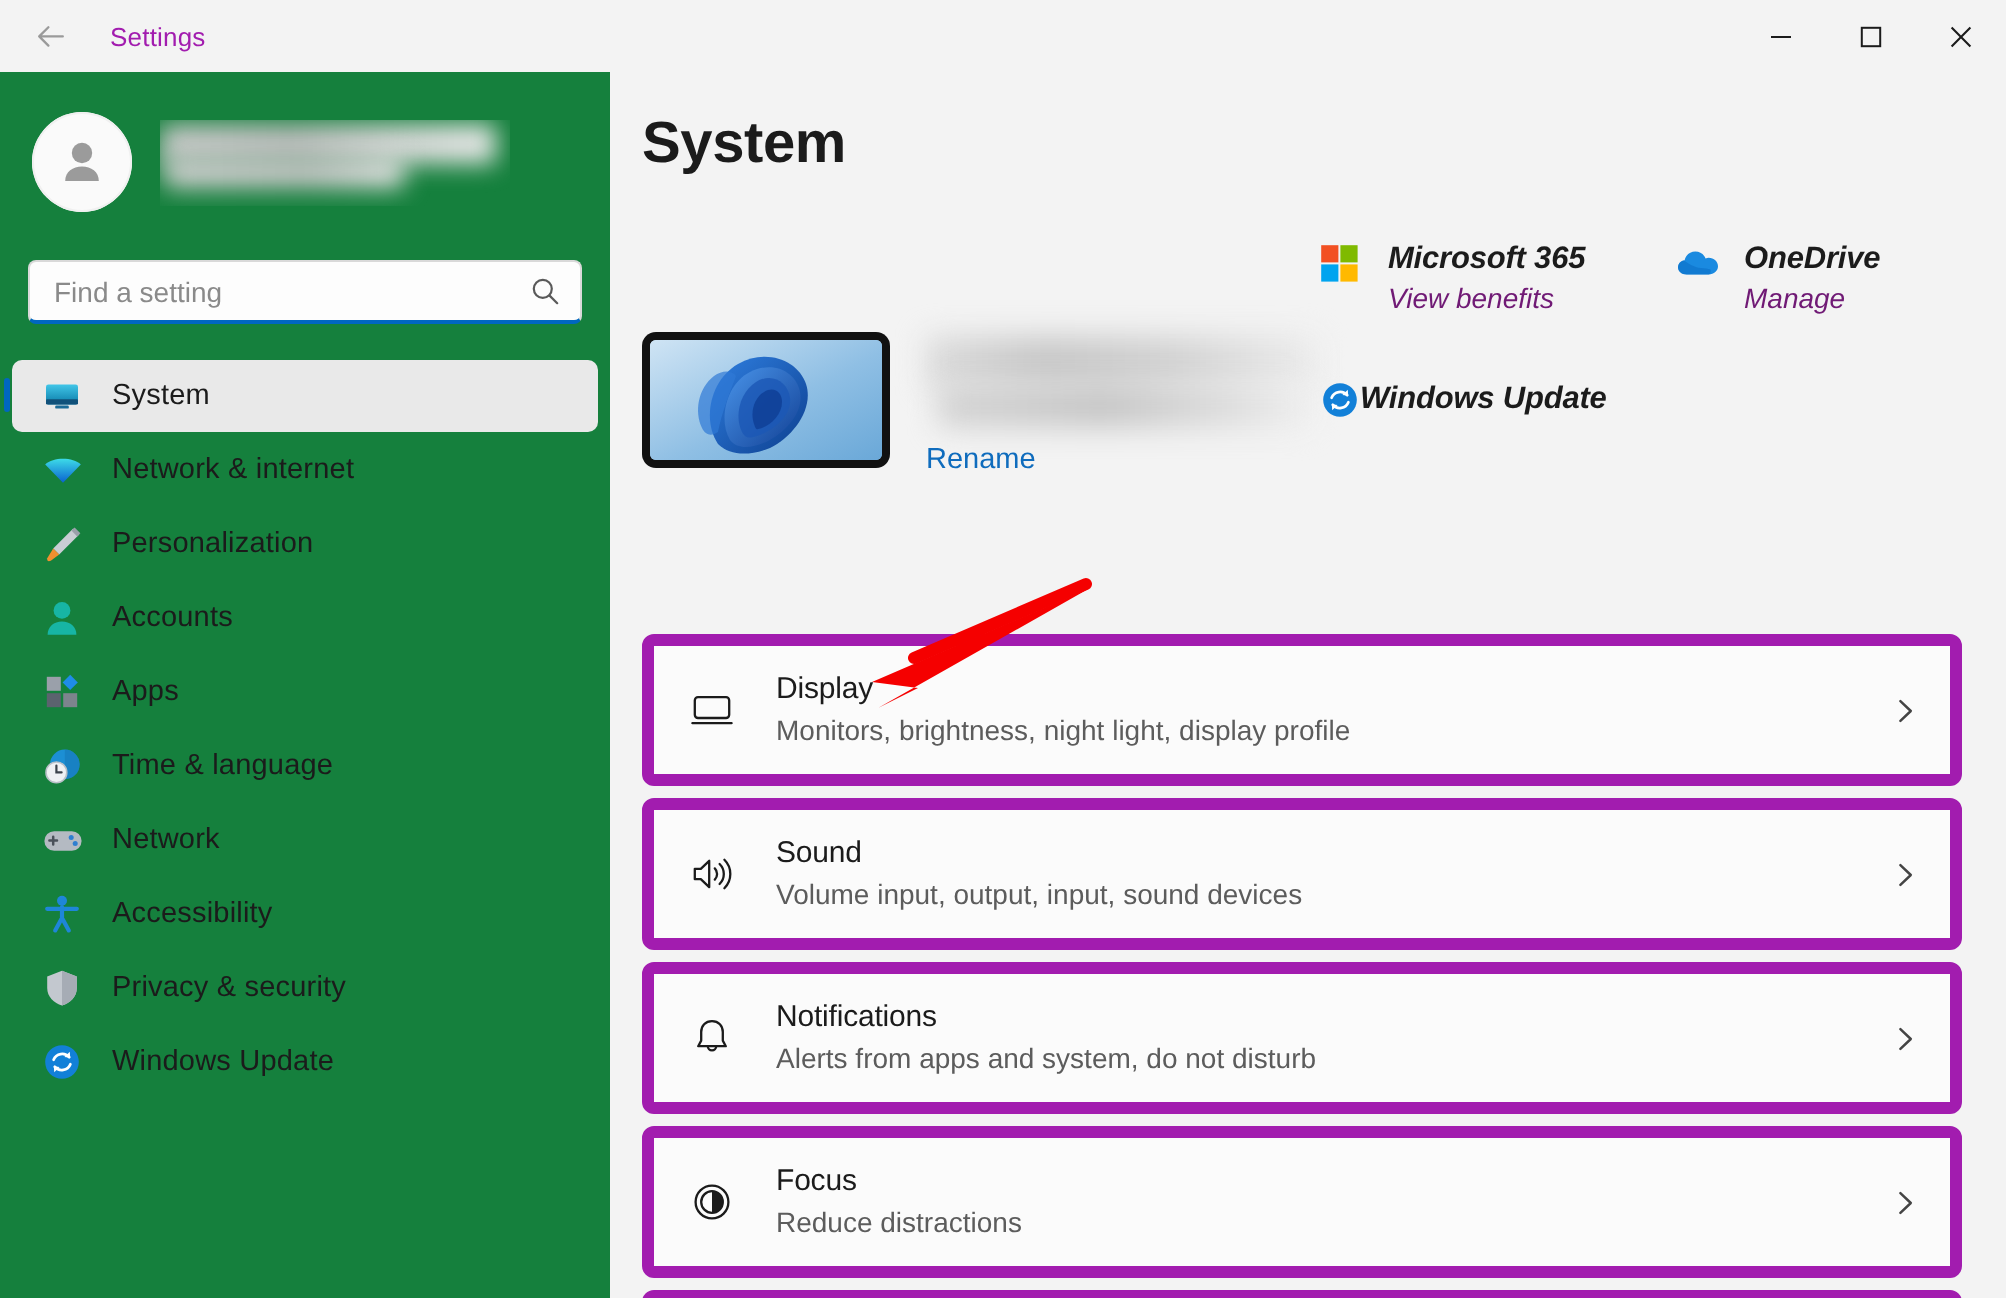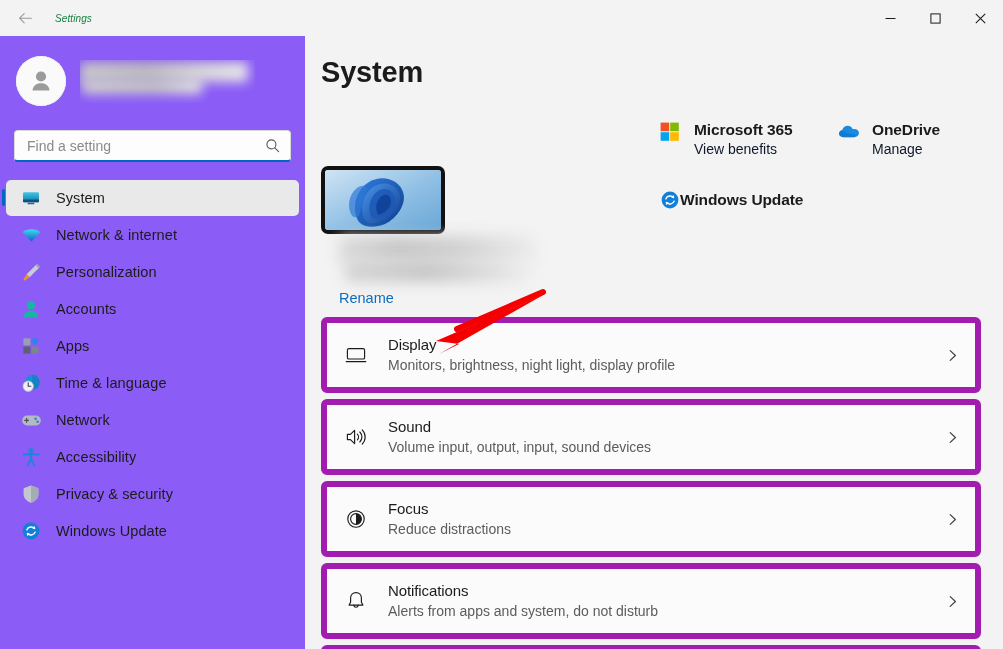--- a/index.html
+++ b/index.html
@@ -17,32 +17,32 @@
     position:absolute; top:0; left:0; width:1003px; height:36px;
     display:flex; align-items:center;
   }
   .back-btn {
     width:34px; height:30px; margin-left:8px;
     display:flex; align-items:center; justify-content:center;
     border-radius:5px; color:#9a9a9a;
   }
   .back-btn svg { display:block; }
   .app-title {
-    margin-left:13px; font-size:10px; color:#15803d; letter-spacing:.1px;font-style:italic;
+    margin-left:13px; font-size:13px; color:#a21caf; letter-spacing:.1px;
   }
   .caption-group { position:absolute; right:0; top:0; display:flex; height:36px; }
   .cap-btn {
     width:45px; height:36px; display:flex; align-items:center; justify-content:center;
     color:#1b1b1b;
   }
 
   
   .sidebar {
     position:absolute; left:0; top:36px; width:305px; height:613px;
-    background:#8b5cf6;
+    background:#15803d;
   }
   .profile { display:flex; align-items:center; height:62px; padding-left:16px; margin-top:14px; }
   .avatar {
     width:50px; height:50px; border-radius:50%; background:#fafafa;
     display:flex; align-items:center; justify-content:center; flex:0 0 auto;
     box-shadow:inset 0 0 0 1px #f0f0f0;
   }
   .avatar svg { display:block; }
   .profile-blur {
     margin-left:14px; width:175px; height:43px; position:relative; overflow:hidden;
@@ -97,21 +97,21 @@
   .main {
     position:absolute; left:305px; top:36px; width:698px; height:613px;
     overflow:hidden;
   }
   .page-title {
     position:absolute; left:16px; top:20px;
     font-size:29px; font-weight:bold; letter-spacing:-.2px; color:#1b1b1b;
   }
 
   
-  .device-row { position:absolute; left:16px; top:130px; display:flex;flex-direction:column; }
+  .device-row { position:absolute; left:16px; top:130px; display:flex; }
   .device-thumb {
     width:124px; height:68px; border-radius:7px; background:#111;
     padding:4px; flex:0 0 auto;
   }
   .device-thumb .screen {
     width:100%; height:100%; border-radius:3px; overflow:hidden; position:relative;
     background:linear-gradient(160deg,#bcd9ef 0%, #9cc6e8 45%, #7fb4df 100%);
   }
   .device-info { margin-left:18px; position:relative; width:218px; }
   .dev-blur-1 {
@@ -123,27 +123,27 @@
     position:absolute; left:6px; top:26px; width:186px; height:22px;
     background:linear-gradient(90deg,#d4d4d4 0%, #c6c6c6 45%, #dedede 80%, #efefef 100%);
     filter:blur(7px); border-radius:3px;
   }
   .rename-link {
     position:absolute; left:0; top:56px; font-size:14.5px; color:#0f6cbd;
     text-decoration:none;
   }
 
   
-  .quick { position:absolute; left:355px; top:84px; width:330px; }
+  .quick { position:absolute; left:355px; top:84px; width:330px;font-style:italic; }
   .qrow { display:flex; }
   .qlink { display:flex; align-items:flex-start; }
   .qlink .qico { width:22px; height:22px; margin-right:12px; flex:0 0 auto; margin-top:2px; }
   .qlink .qico svg { display:block; }
   .qtitle { font-size:15.5px; font-weight:bold; color:#1b1b1b; line-height:19px; letter-spacing:-.1px; }
-  .qsub { font-size:14px; color:#0f172a; line-height:21px; margin-top:2px; }
+  .qsub { font-size:14px; color:#701a75; line-height:21px; margin-top:2px; }
   .q-m365 { width:178px; }
   .q-onedrive { width:150px; }
   .q-update { margin-top:30px; display:flex; align-items:flex-start; }
   .q-update .qsub { width:130px; }
 
   
   .cards { position:absolute; left:16px; top:281px; width:660px; }
   .card {
     background:#fbfbfb; border:6px solid #a21caf; border-radius:6px;
     height:76px; display:flex; align-items:center; padding:0 16px 0 14px;
@@ -479,46 +479,46 @@
         <span class="chev">
           <svg width="13" height="13" viewBox="0 0 13 13">
             <path d="M4.2 1.6 L9.4 6.5 L4.2 11.4" fill="none" stroke="currentColor" stroke-width="1.25" stroke-linecap="round" stroke-linejoin="round"></path>
           </svg>
         </span>
       </div>
 
       <div class="card">
         <span class="card-ico">
           <svg width="22" height="22" viewBox="0 0 22 22">
+            <path d="M11 2.6 c3.3 0 5.4 2.3 5.4 5.4 v4.3 l1.5 2.8 H4.1 l1.5-2.8 V8 c0-3.1 2.1-5.4 5.4-5.4 Z" fill="none" stroke="currentColor" stroke-width="1.15" stroke-linejoin="round"></path>
+            <path d="M8.9 15.1 a2.1 2.1 0 0 0 4.2 0" fill="none" stroke="currentColor" stroke-width="1.15" stroke-linecap="round"></path>
+          </svg>
+        </span>
+        <span class="card-text">
+          <span class="card-title">Notifications</span><br>
+          <span class="card-sub">Alerts from apps and system, do not disturb</span>
+        </span>
+        <span class="chev">
+          <svg width="13" height="13" viewBox="0 0 13 13">
+            <path d="M4.2 1.6 L9.4 6.5 L4.2 11.4" fill="none" stroke="currentColor" stroke-width="1.25" stroke-linecap="round" stroke-linejoin="round"></path>
+          </svg>
+        </span>
+      </div>
+
+      <div class="card">
+        <span class="card-ico">
+          <svg width="22" height="22" viewBox="0 0 22 22">
             <circle cx="11" cy="11" r="8.2" fill="none" stroke="currentColor" stroke-width="1.15"></circle>
             <circle cx="11" cy="11" r="5.4" fill="none" stroke="currentColor" stroke-width="1.15"></circle>
             <path d="M11 5.6 A5.4 5.4 0 0 1 11 16.4 Z" fill="currentColor"></path>
           </svg>
         </span>
         <span class="card-text">
           <span class="card-title">Focus</span><br>
           <span class="card-sub">Reduce distractions</span>
-        </span>
-        <span class="chev">
-          <svg width="13" height="13" viewBox="0 0 13 13">
-            <path d="M4.2 1.6 L9.4 6.5 L4.2 11.4" fill="none" stroke="currentColor" stroke-width="1.25" stroke-linecap="round" stroke-linejoin="round"></path>
-          </svg>
-        </span>
-      </div>
-
-      <div class="card">
-        <span class="card-ico">
-          <svg width="22" height="22" viewBox="0 0 22 22">
-            <path d="M11 2.6 c3.3 0 5.4 2.3 5.4 5.4 v4.3 l1.5 2.8 H4.1 l1.5-2.8 V8 c0-3.1 2.1-5.4 5.4-5.4 Z" fill="none" stroke="currentColor" stroke-width="1.15" stroke-linejoin="round"></path>
-            <path d="M8.9 15.1 a2.1 2.1 0 0 0 4.2 0" fill="none" stroke="currentColor" stroke-width="1.15" stroke-linecap="round"></path>
-          </svg>
-        </span>
-        <span class="card-text">
-          <span class="card-title">Notifications</span><br>
-          <span class="card-sub">Alerts from apps and system, do not disturb</span>
         </span>
         <span class="chev">
           <svg width="13" height="13" viewBox="0 0 13 13">
             <path d="M4.2 1.6 L9.4 6.5 L4.2 11.4" fill="none" stroke="currentColor" stroke-width="1.25" stroke-linecap="round" stroke-linejoin="round"></path>
           </svg>
         </span>
       </div>
 
       <div class="card partial"></div>
     </div>

